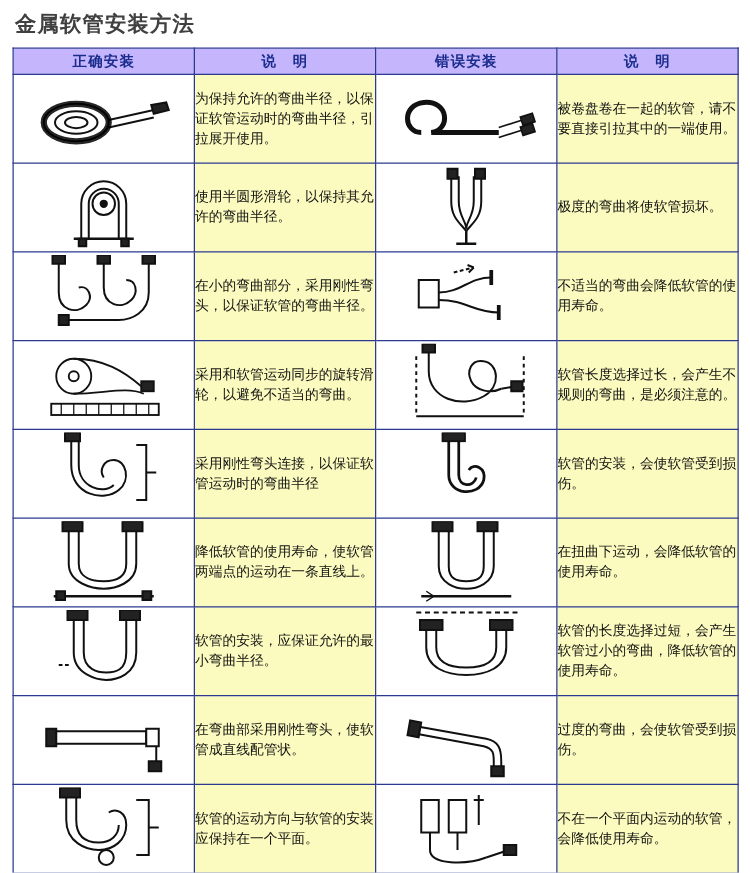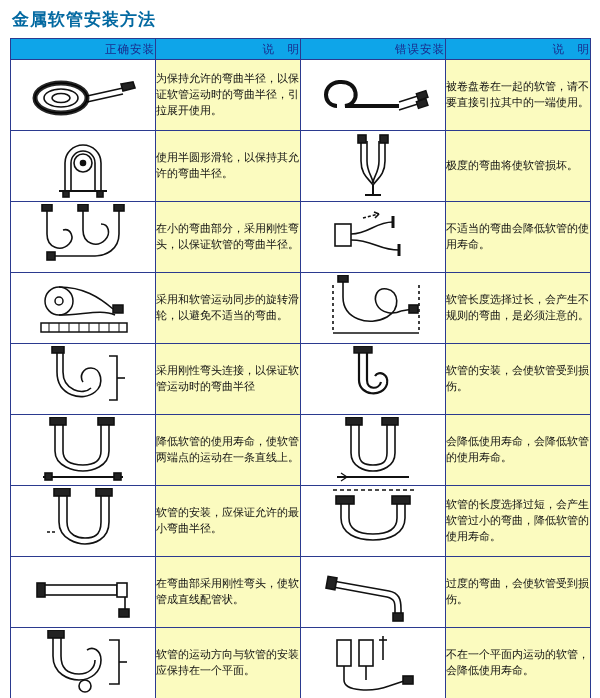--- a/index.html
+++ b/index.html
@@ -19,41 +19,40 @@
     height: 698px;
     position: relative;
     box-sizing: border-box;
     padding: 6px 10px 0 10px;
   }
   .doc-title {
     font-size: 17px;
     font-weight: bold;
     letter-spacing: 1px;
     margin: 2px 0 7px 2px;
-    color: #0369a1;
+    color: #404040;
   }
   table.hose-table {
     border-collapse: collapse;
     width: 580px;
     table-layout: fixed;
     border: 1px solid #2b3a8f;
   }
   table.hose-table td, table.hose-table th {
     border: 1px solid #2b3a8f;
     vertical-align: middle;
     padding: 0;
   }
   thead th {
-    background: #0ea5e9;
+    background: #c4b5fd;
     color: #1a2c8c;
     font-size: 11.5px;
-    font-weight: normal;
+    font-weight: bold;
     height: 20px;
     letter-spacing: 1px;
-    text-align: right;
   }
   col.c-img { width: 145px; }
   col.c-txt { width: 145px; }
 
   td.img-cell {
     background: #ffffff;
     text-align: center;
     height: 70px;
   }
   td.txt-cell {
@@ -300,21 +299,21 @@
                 <path d="M48 6 L48 36 C48 50 62 54 70 54 C78 54 92 50 92 36 L92 6"></path>
                 <path d="M56 6 L56 36 C56 46 62 48 70 48 C78 48 84 46 84 36 L84 6"></path>
                 <rect x="43" y="0" width="16" height="8" fill="#222"></rect>
                 <rect x="79" y="0" width="16" height="8" fill="#222"></rect>
                 <line x1="34" y1="60" x2="106" y2="60" stroke-width="2"></line>
                 <path d="M38 56 l6 4 -6 4" stroke-width="1.2"></path>
               </g>
             </svg>
           </span>
         </td>
-        <td class="txt-cell">会降低使用寿命，会降低软管的使用寿命。</td>
+        <td class="txt-cell">在扭曲下运动，会降低软管的使用寿命。</td>
       </tr>
 
       <tr>
         <td class="img-cell">
           <span class="fig">
             <svg viewBox="0 0 140 66" width="140" height="66">
               <g stroke="#111" fill="none" stroke-width="1.6">
                 <path d="M46 6 L46 34 C46 52 66 56 72 56 C80 56 96 52 96 34 L96 6"></path>
                 <path d="M54 6 L54 34 C54 48 66 50 72 50 C80 50 88 48 88 34 L88 6"></path>
                 <rect x="41" y="0" width="16" height="8" fill="#222"></rect>

